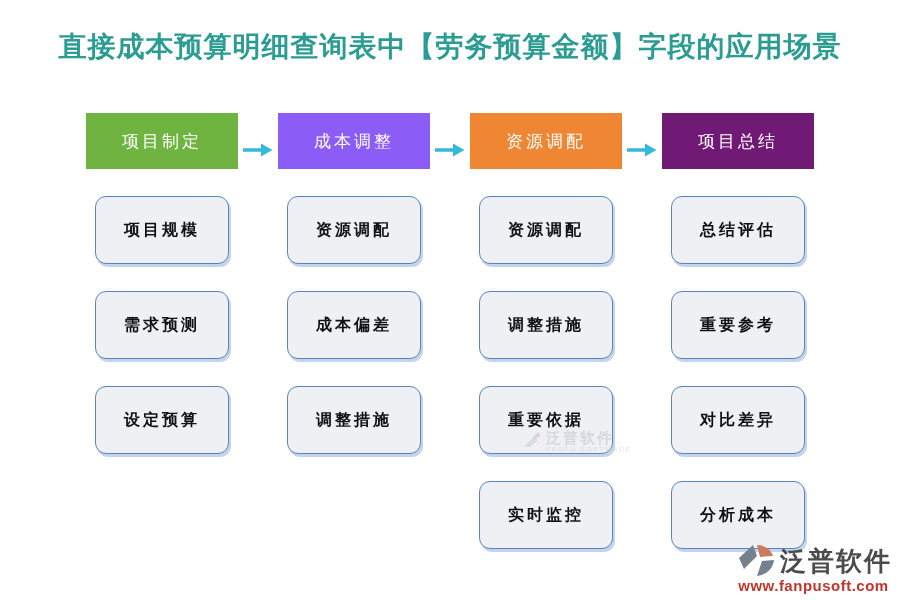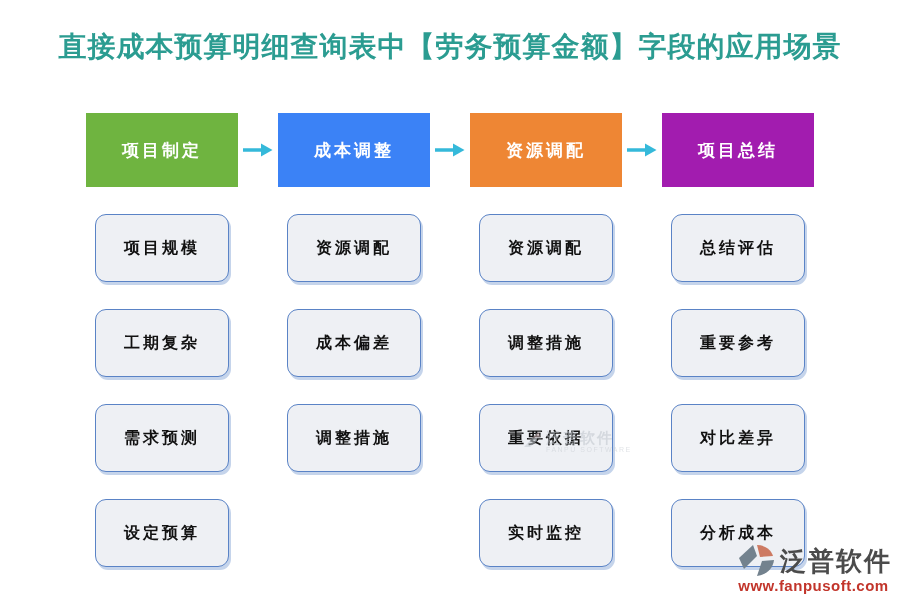--- a/index.html
+++ b/index.html
@@ -25,33 +25,33 @@
     position: absolute;
     top: 113px; left: 86px;
     display: flex;
   }
   .col {
     width: 152px;
     display: flex;
     flex-direction: column;
   }
   .col-header {
-    height: 74px;
+    height: 56px;
     display: flex;
     align-items: center;
     justify-content: center;
     color: #ffffff;
     font-size: 17px;
-    font-weight: bold;
+    font-weight: normal;
     letter-spacing: 3px;
   }
   .c0 { background: #6fb440; }
-  .c1 { background: #3b82f6; }
+  .c1 { background: #8b5cf6; }
   .c2 { background: #ee8634; }
-  .c3 { background: #a21caf; }
+  .c3 { background: #701a75; }
   .arrow-cell {
     width: 40px;
     height: 74px;
     display: flex;
     align-items: center;
     justify-content: center;
   }
   .box {
     width: 132px;
     height: 66px;
@@ -122,21 +122,20 @@
 </head>
 <body>
 
 <div class="title">直接成本预算明细查询表中【劳务预算金额】字段的应用场景</div>
 
 <div class="flow">
 
   <div class="col">
     <div class="col-header c0">项目制定</div>
     <div class="box">项目规模</div>
-    <div class="box">工期复杂</div>
     <div class="box">需求预测</div>
     <div class="box">设定预算</div>
   </div>
 
   <div class="arrow-cell">
     <svg width="30" height="14" viewBox="0 0 30 14">
       <path d="M0 7 H20" stroke="#35b9da" stroke-width="3.5" fill="none"></path>
       <path d="M18 0.5 L29.5 7 L18 13.5 Z" fill="#35b9da"></path>
     </svg>
   </div>

